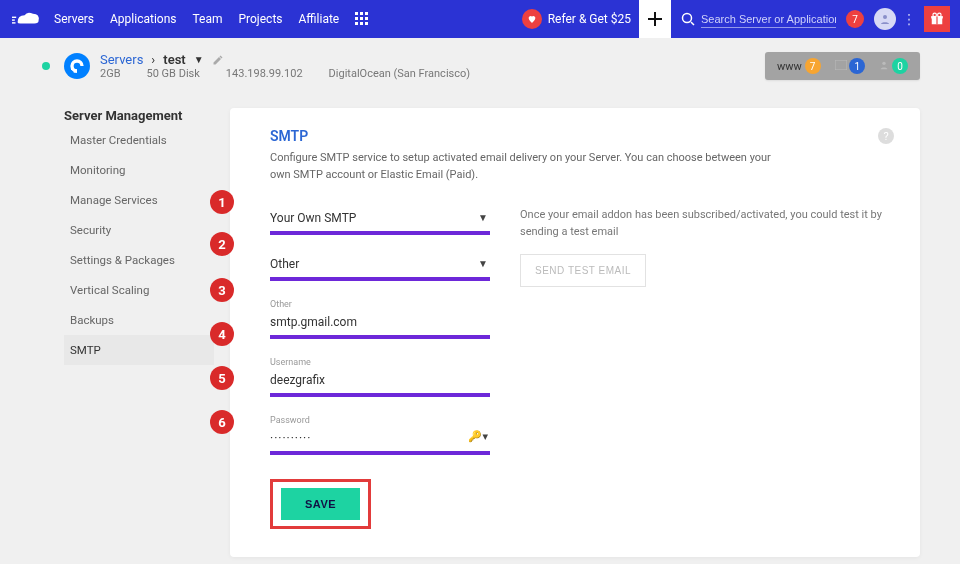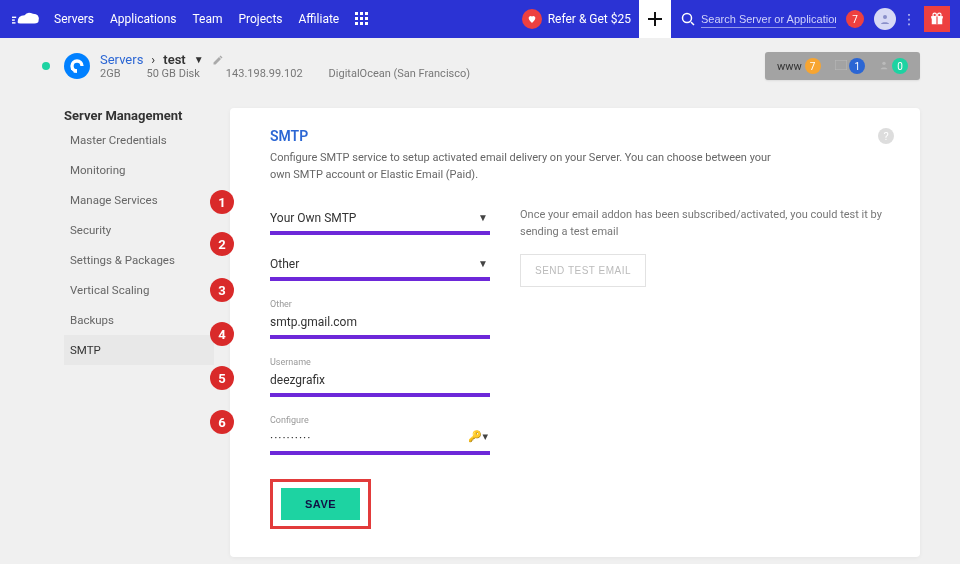--- a/index.html
+++ b/index.html
@@ -207,21 +207,21 @@
             </div>
             <div class="field">
               <label>Other</label>
               <div class="val">smtp.gmail.com</div>
             </div>
             <div class="field">
               <label>Username</label>
               <div class="val">deezgrafix</div>
             </div>
             <div class="field">
-              <label>Configure</label>
+              <label>Password</label>
               <div class="val"><span style="letter-spacing:1px">··········</span><span class="key">🔑▾</span></div>
             </div>
             <div class="save-wrap">
               <button class="save-btn">SAVE</button>
             </div>
           </div>
           <div class="rightcol">
             <div>Once your email addon has been subscribed/activated, you could test it by sending a test email</div>
             <button class="send-btn">SEND TEST EMAIL</button>
           </div>

